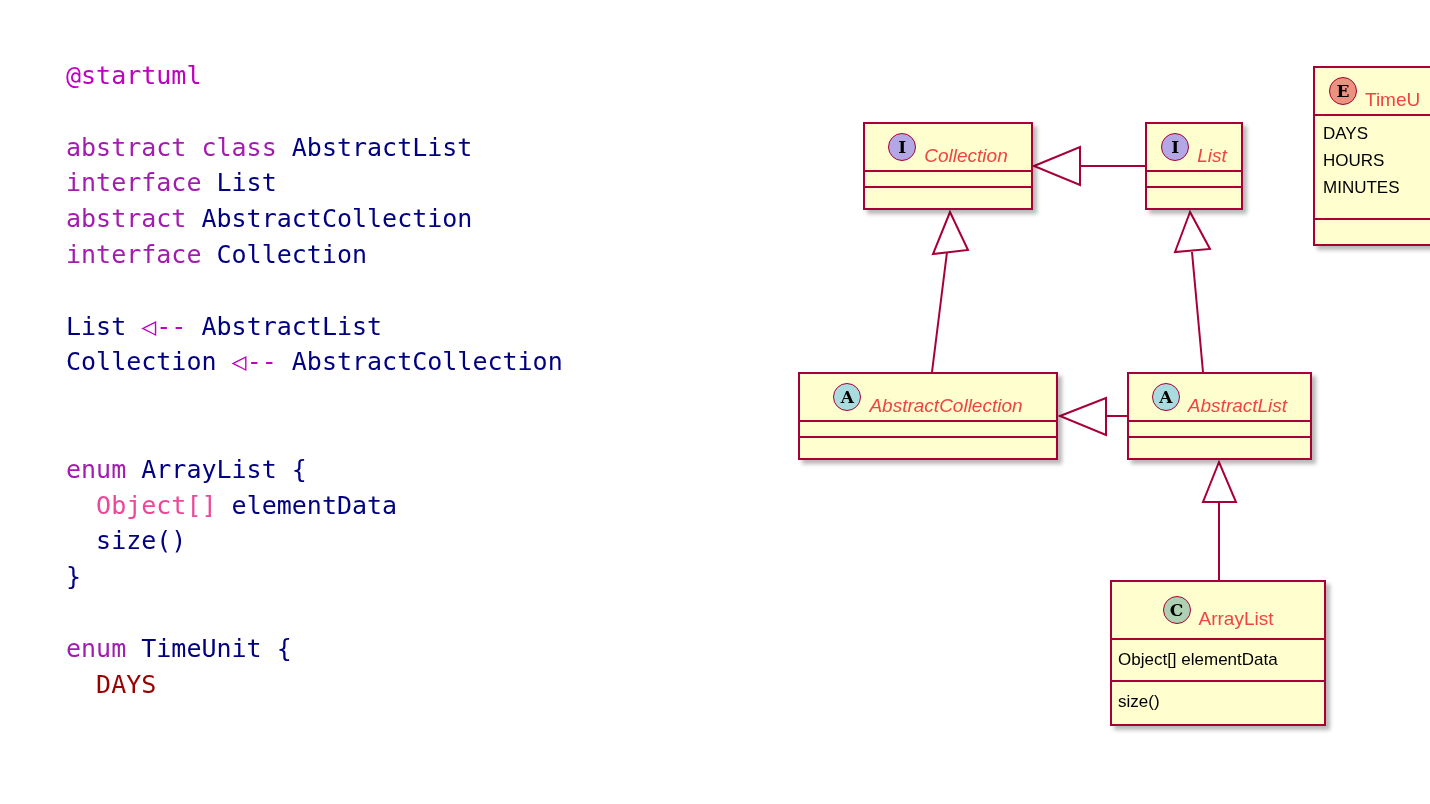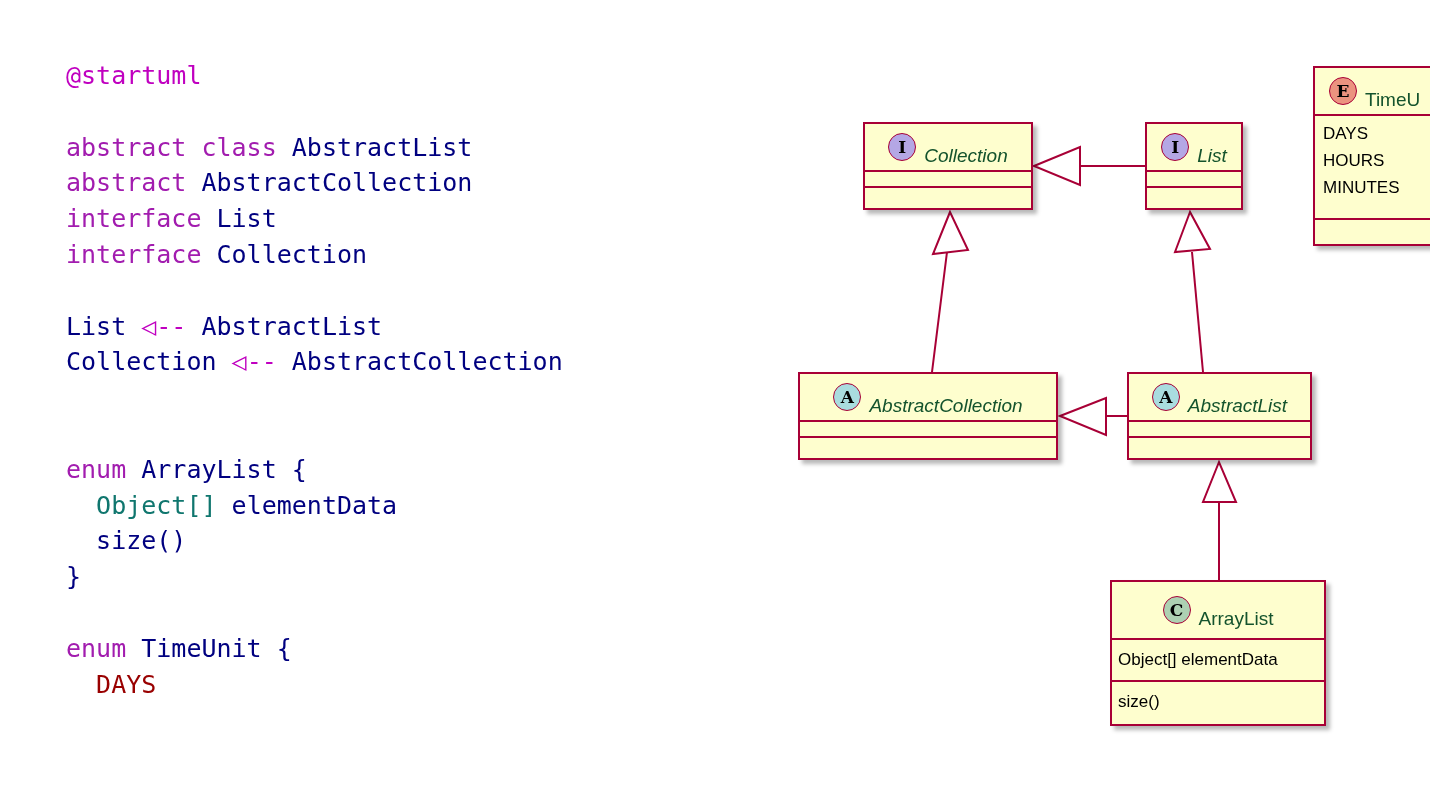--- a/index.html
+++ b/index.html
@@ -28,21 +28,21 @@
     font-size: 25px;
     line-height: 35.8px;
     white-space: pre;
     color: #000080;
     height: 35.8px;
   }
   .tok-pre      { color: #c000c0; }   
   .tok-kw       { color: #a21caf; }   
   .tok-id       { color: #000080; }   
   .tok-arrow    { color: #c000c0; }   
-  .tok-type     { color: #0f766e; }   
+  .tok-type     { color: #ec4899; }   
   .tok-enumval  { color: #990000; }   
   .tok-brace    { color: #000080; }
 
   
   #uml {
     position: absolute;
     left: 0; top: 0;
     width: 1430px;
     height: 804px;
     pointer-events: none;
@@ -79,21 +79,21 @@
     flex: 0 0 auto;
     box-sizing: border-box;
   }
   .stereo.iface  { background: #b4a7e5; }
   .stereo.abs    { background: #a9dcdf; }
   .stereo.cls    { background: #add1b2; }
   .stereo.enumc  { background: #eb937f; }
   .uml-name {
     font-family: "Liberation Sans", sans-serif;
     font-size: 19px;
-    color: #14532d;
+    color: #ef4444;
     margin-left: 8px;
     white-space: nowrap;
     margin-top: 18px;
   }
   .uml-name.italic { font-style: italic; }
 
   .uml-compartment {
     border-bottom: 2px solid #a80036;
     box-sizing: border-box;
     padding: 2px 6px;
@@ -132,22 +132,22 @@
 </style>
 </head>
 <body>
 
 <div id="screen">
 
   <div id="code-panel">
       <div class="code-line"><span class="tok-pre">@startuml</span></div>
       <div class="code-line">&nbsp;</div>
       <div class="code-line"><span class="tok-kw">abstract class </span><span class="tok-id">AbstractList</span></div>
+      <div class="code-line"><span class="tok-kw">interface </span><span class="tok-id">List</span></div>
       <div class="code-line"><span class="tok-kw">abstract </span><span class="tok-id">AbstractCollection</span></div>
-      <div class="code-line"><span class="tok-kw">interface </span><span class="tok-id">List</span></div>
       <div class="code-line"><span class="tok-kw">interface </span><span class="tok-id">Collection</span></div>
       <div class="code-line">&nbsp;</div>
       <div class="code-line"><span class="tok-id">List </span><span class="tok-arrow">◁--</span><span class="tok-id"> AbstractList</span></div>
       <div class="code-line"><span class="tok-id">Collection </span><span class="tok-arrow">◁--</span><span class="tok-id"> AbstractCollection</span></div>
       <div class="code-line">&nbsp;</div>
       <div class="code-line">&nbsp;</div>
       <div class="code-line"><span class="tok-kw">enum </span><span class="tok-id">ArrayList </span><span class="tok-brace">{</span></div>
       <div class="code-line"><span class="tok-id">  </span><span class="tok-type">Object[]</span><span class="tok-id"> elementData</span></div>
       <div class="code-line"><span class="tok-id">  size()</span></div>
       <div class="code-line"><span class="tok-brace">}</span></div>

